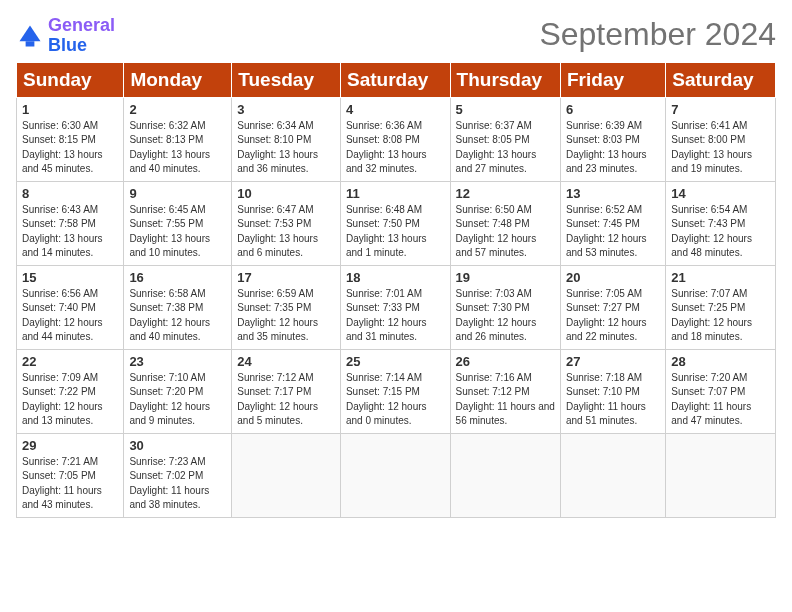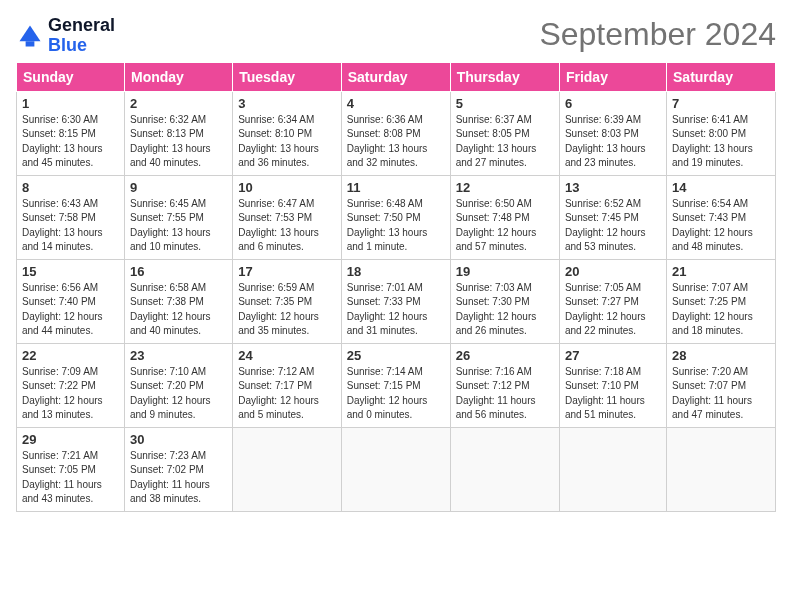--- a/index.html
+++ b/index.html
@@ -19,21 +19,21 @@
     .logo {
       display: flex;
       align-items: center;
       gap: 4px;
     }
     .logo-text {
       font-size: 18px;
       font-weight: bold;
       line-height: 1.1;
     }
-    .logo-text .general { color: #0f172a; }
+    .logo-text .general { color: #8b5cf6; }
     .logo-text .blue { color: #2563eb; }
     .logo-icon {
       width: 28px;
       height: 28px;
     }
     .title-block {
       text-align: right;
     }
     .month-title {
       font-size: 32px;
@@ -43,23 +43,23 @@
     .subtitle {
       font-size: 15px;
       color: #555;
     }
     .calendar {
       width: 100%;
       border-collapse: collapse;
       margin-top: 6px;
     }
     .calendar thead tr th {
-      background: #ec4899;
+      background: #c2410c;
       color: #fff;
-      font-size: 14px;
+      font-size: 19px;
       font-weight: bold;
       padding: 6px 6px;
       border: 1px solid #fff;
       text-align: left;
     }
     .calendar tbody tr td {
       border: 1px solid #d0d0d0;
       vertical-align: top;
       padding: 4px 5px;
       font-size: 10.5px;

